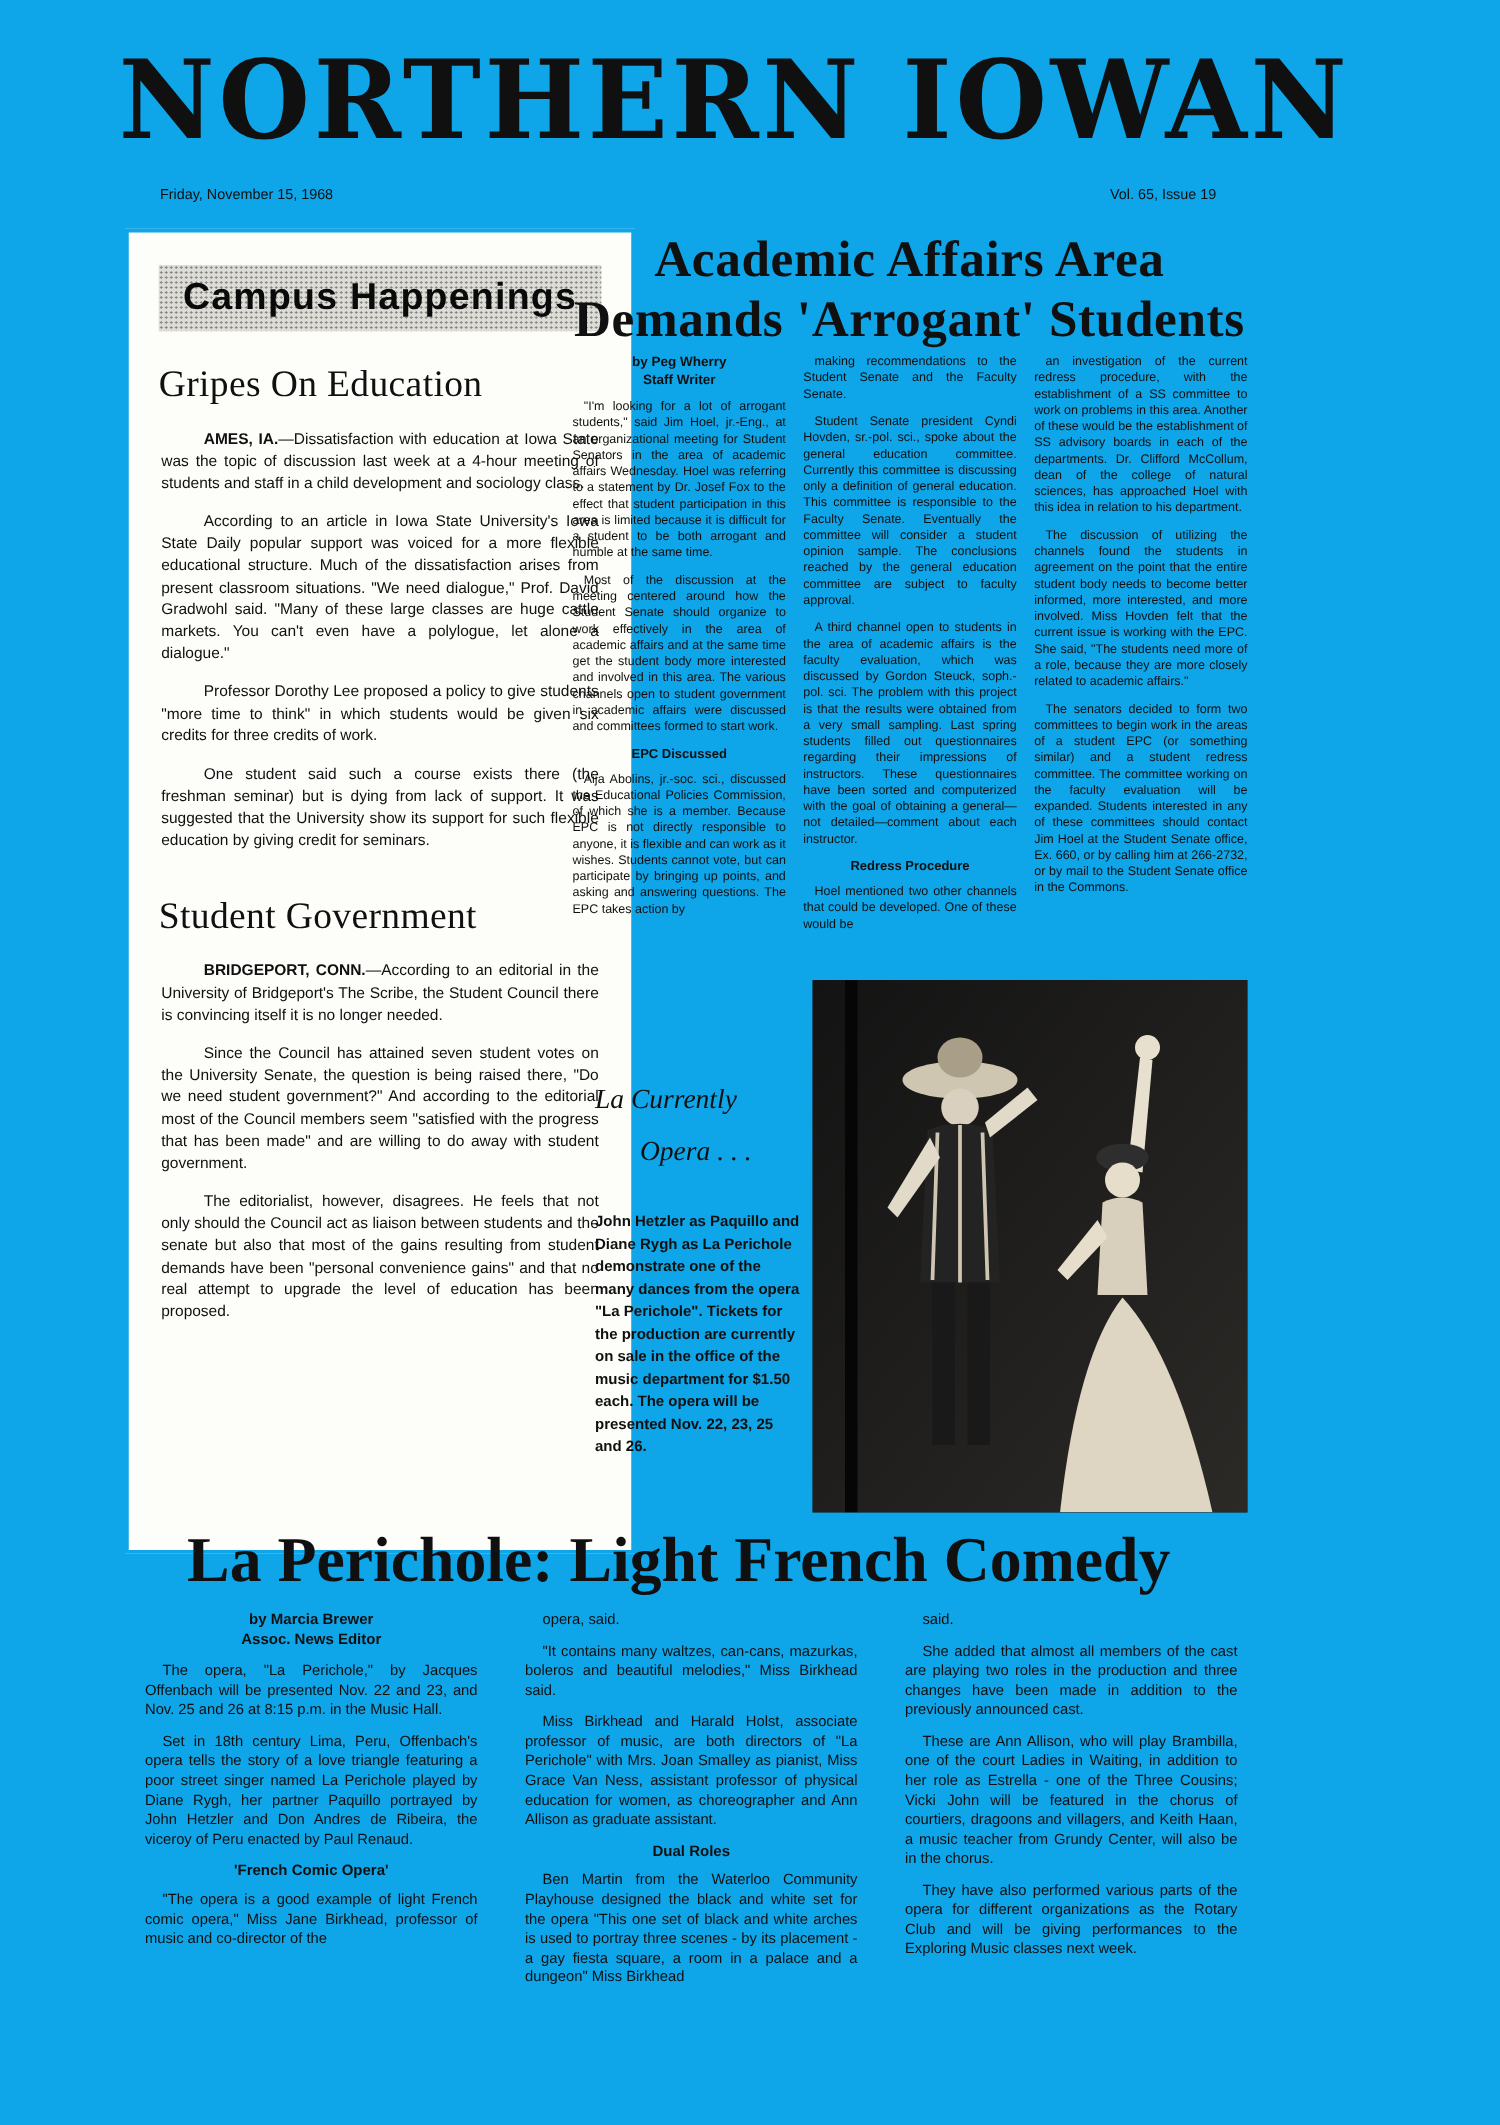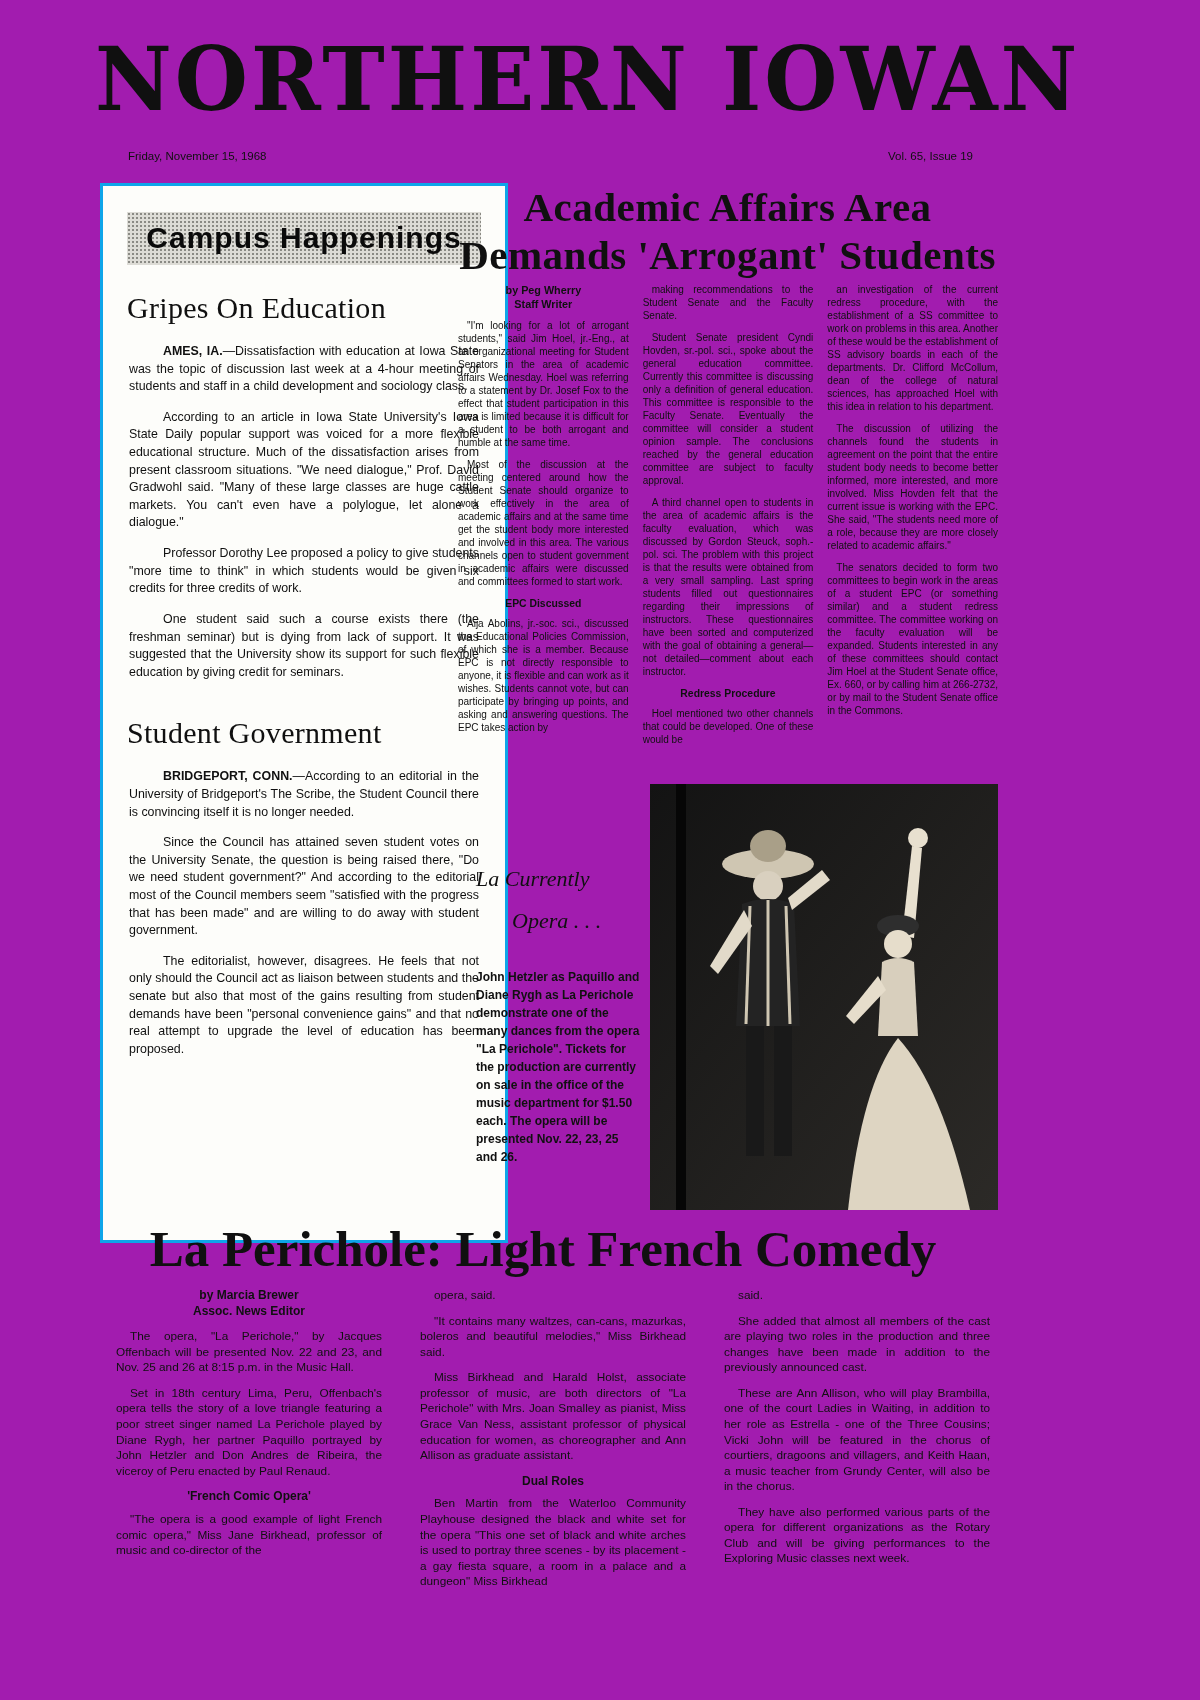--- a/index.html
+++ b/index.html
@@ -1,17 +1,17 @@
 <!DOCTYPE html>
 <html><head>
 <meta charset="utf-8">
 <style>
   html,body{margin:0;padding:0;}
   body{width:1200px;background:#efefec;}
-  .page{position:relative;width:1200px;height:1700px;margin:0 auto;background:#a21caf;color:#101010;
+  .page{position:relative;width:1200px;height:1700px;margin:0 auto;background:#0ea5e9;color:#101010;
         font-family:"Liberation Sans",sans-serif;overflow:hidden;}
 
   
   .masthead-title{position:absolute;left:95px;top:38px;width:885px;text-align:center;
     font-family:"DejaVu Serif",serif;font-weight:bold;font-size:84px;line-height:1;
     letter-spacing:3px;transform:scaleY(1.04);white-space:nowrap;}
   .dateline{position:absolute;left:128px;top:150px;width:845px;display:flex;
     justify-content:space-between;font-size:11.5px;}
 
   

